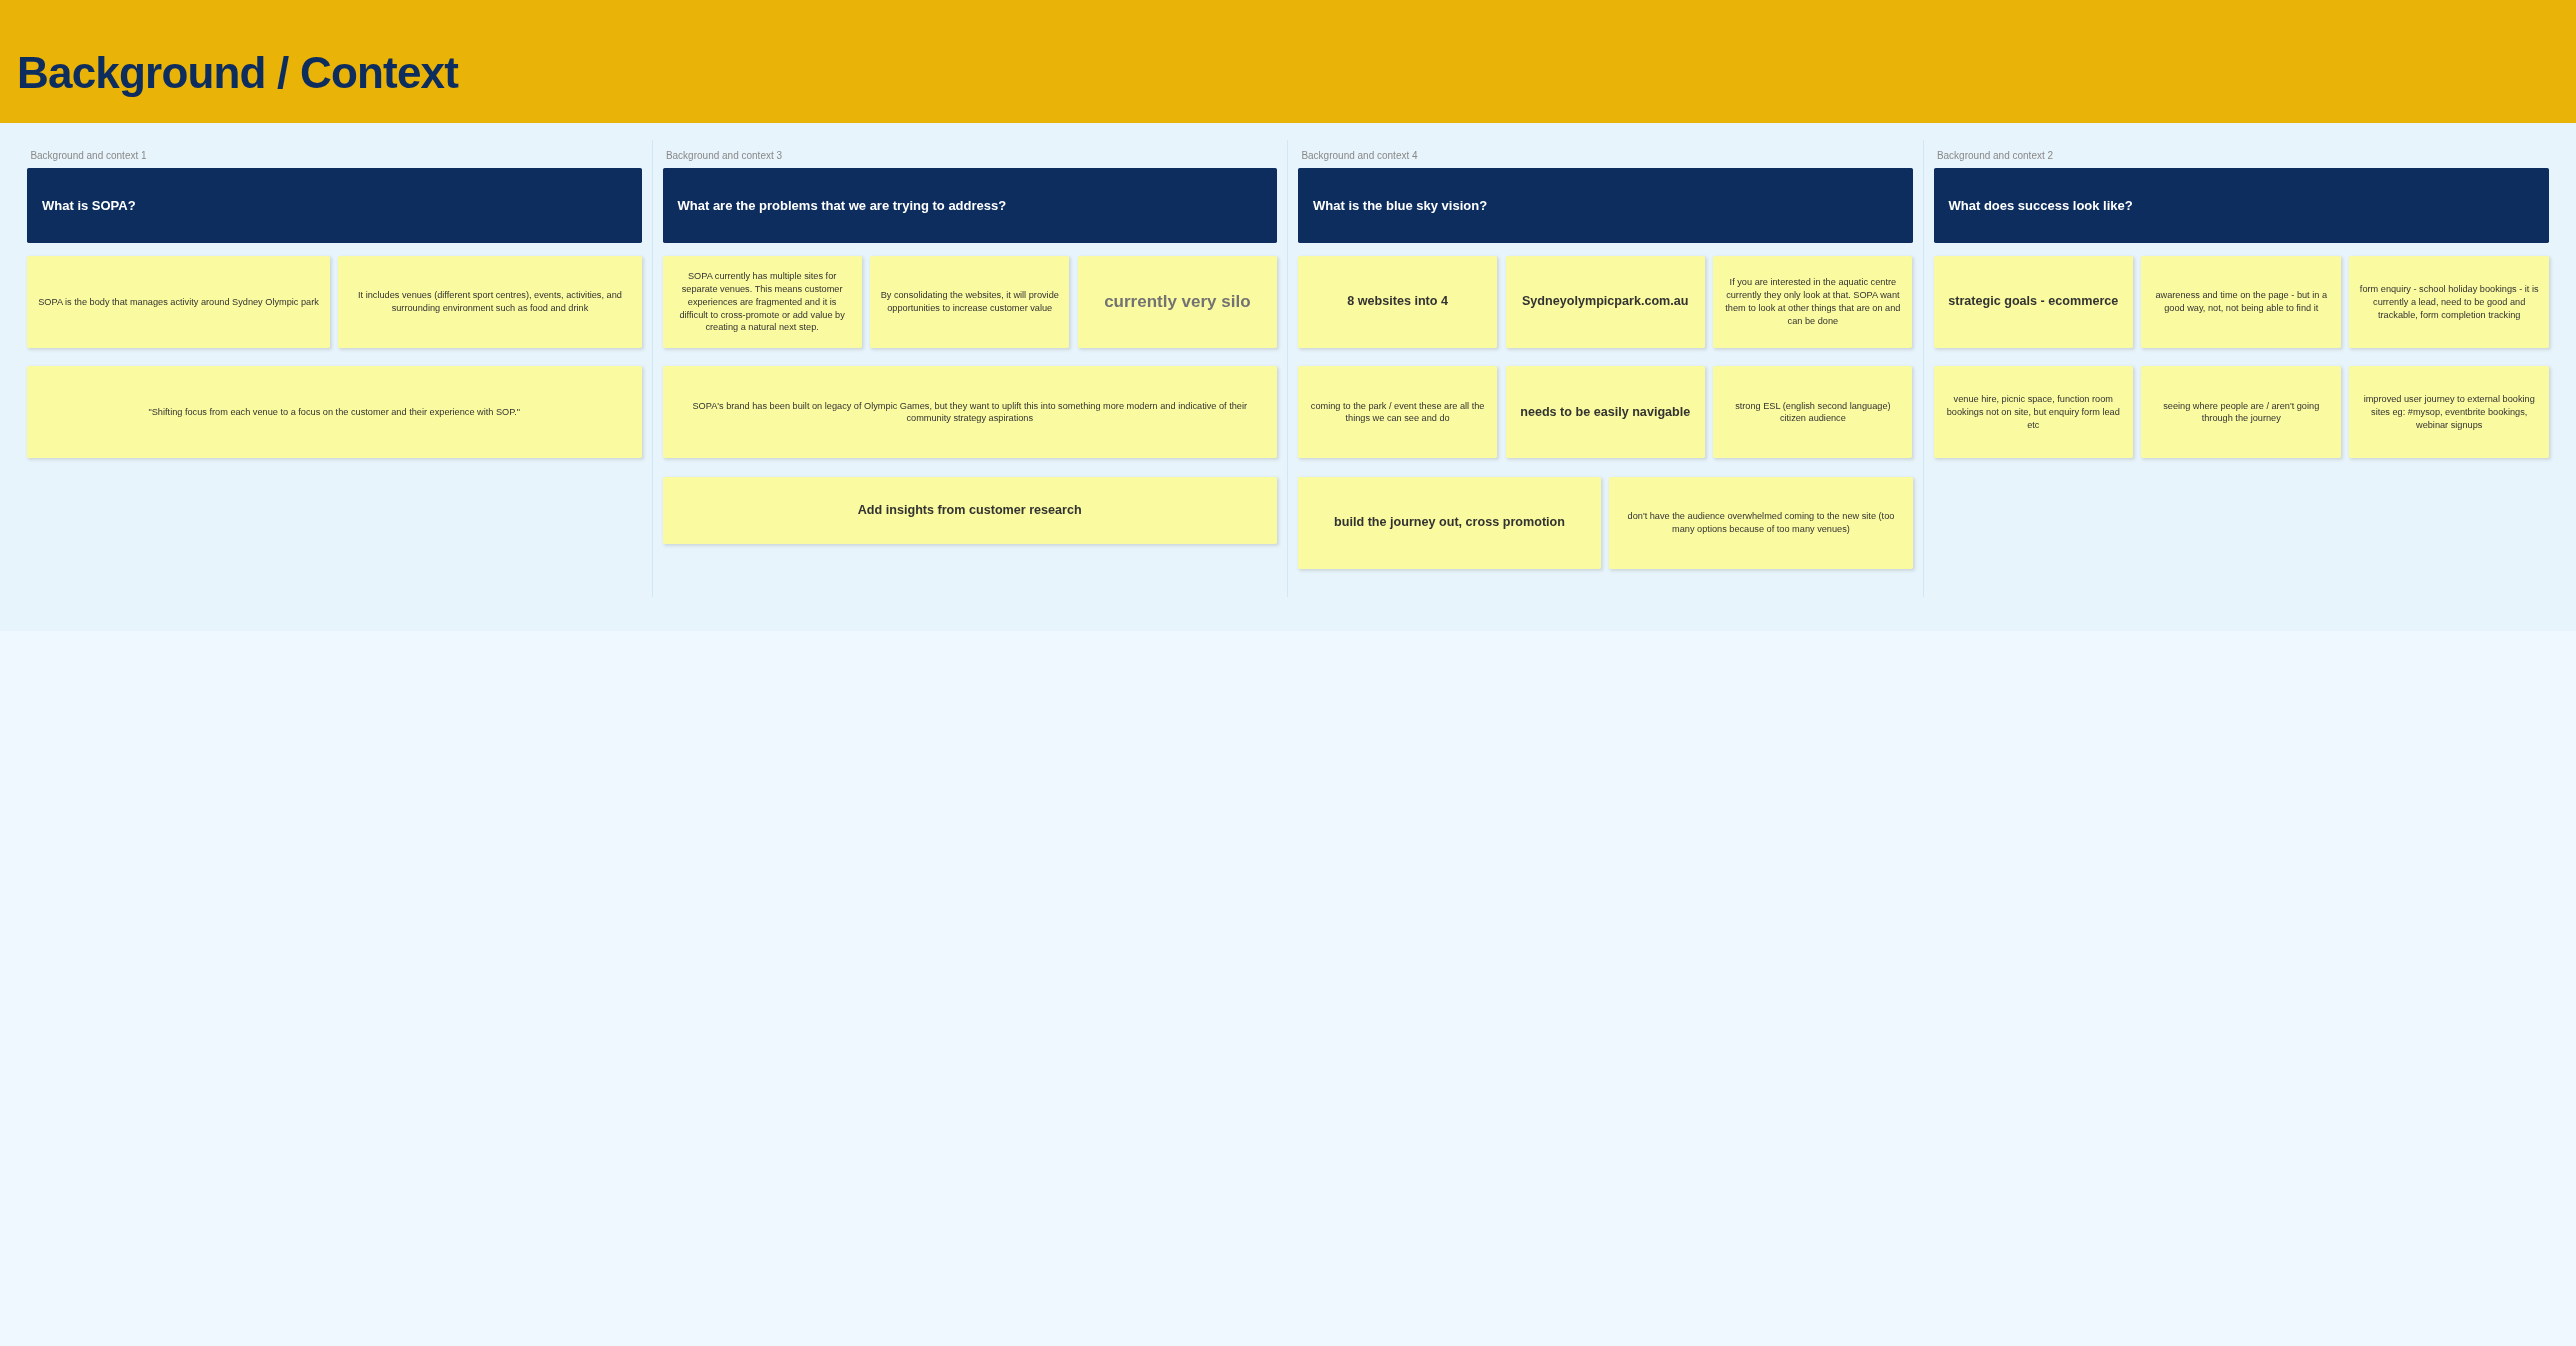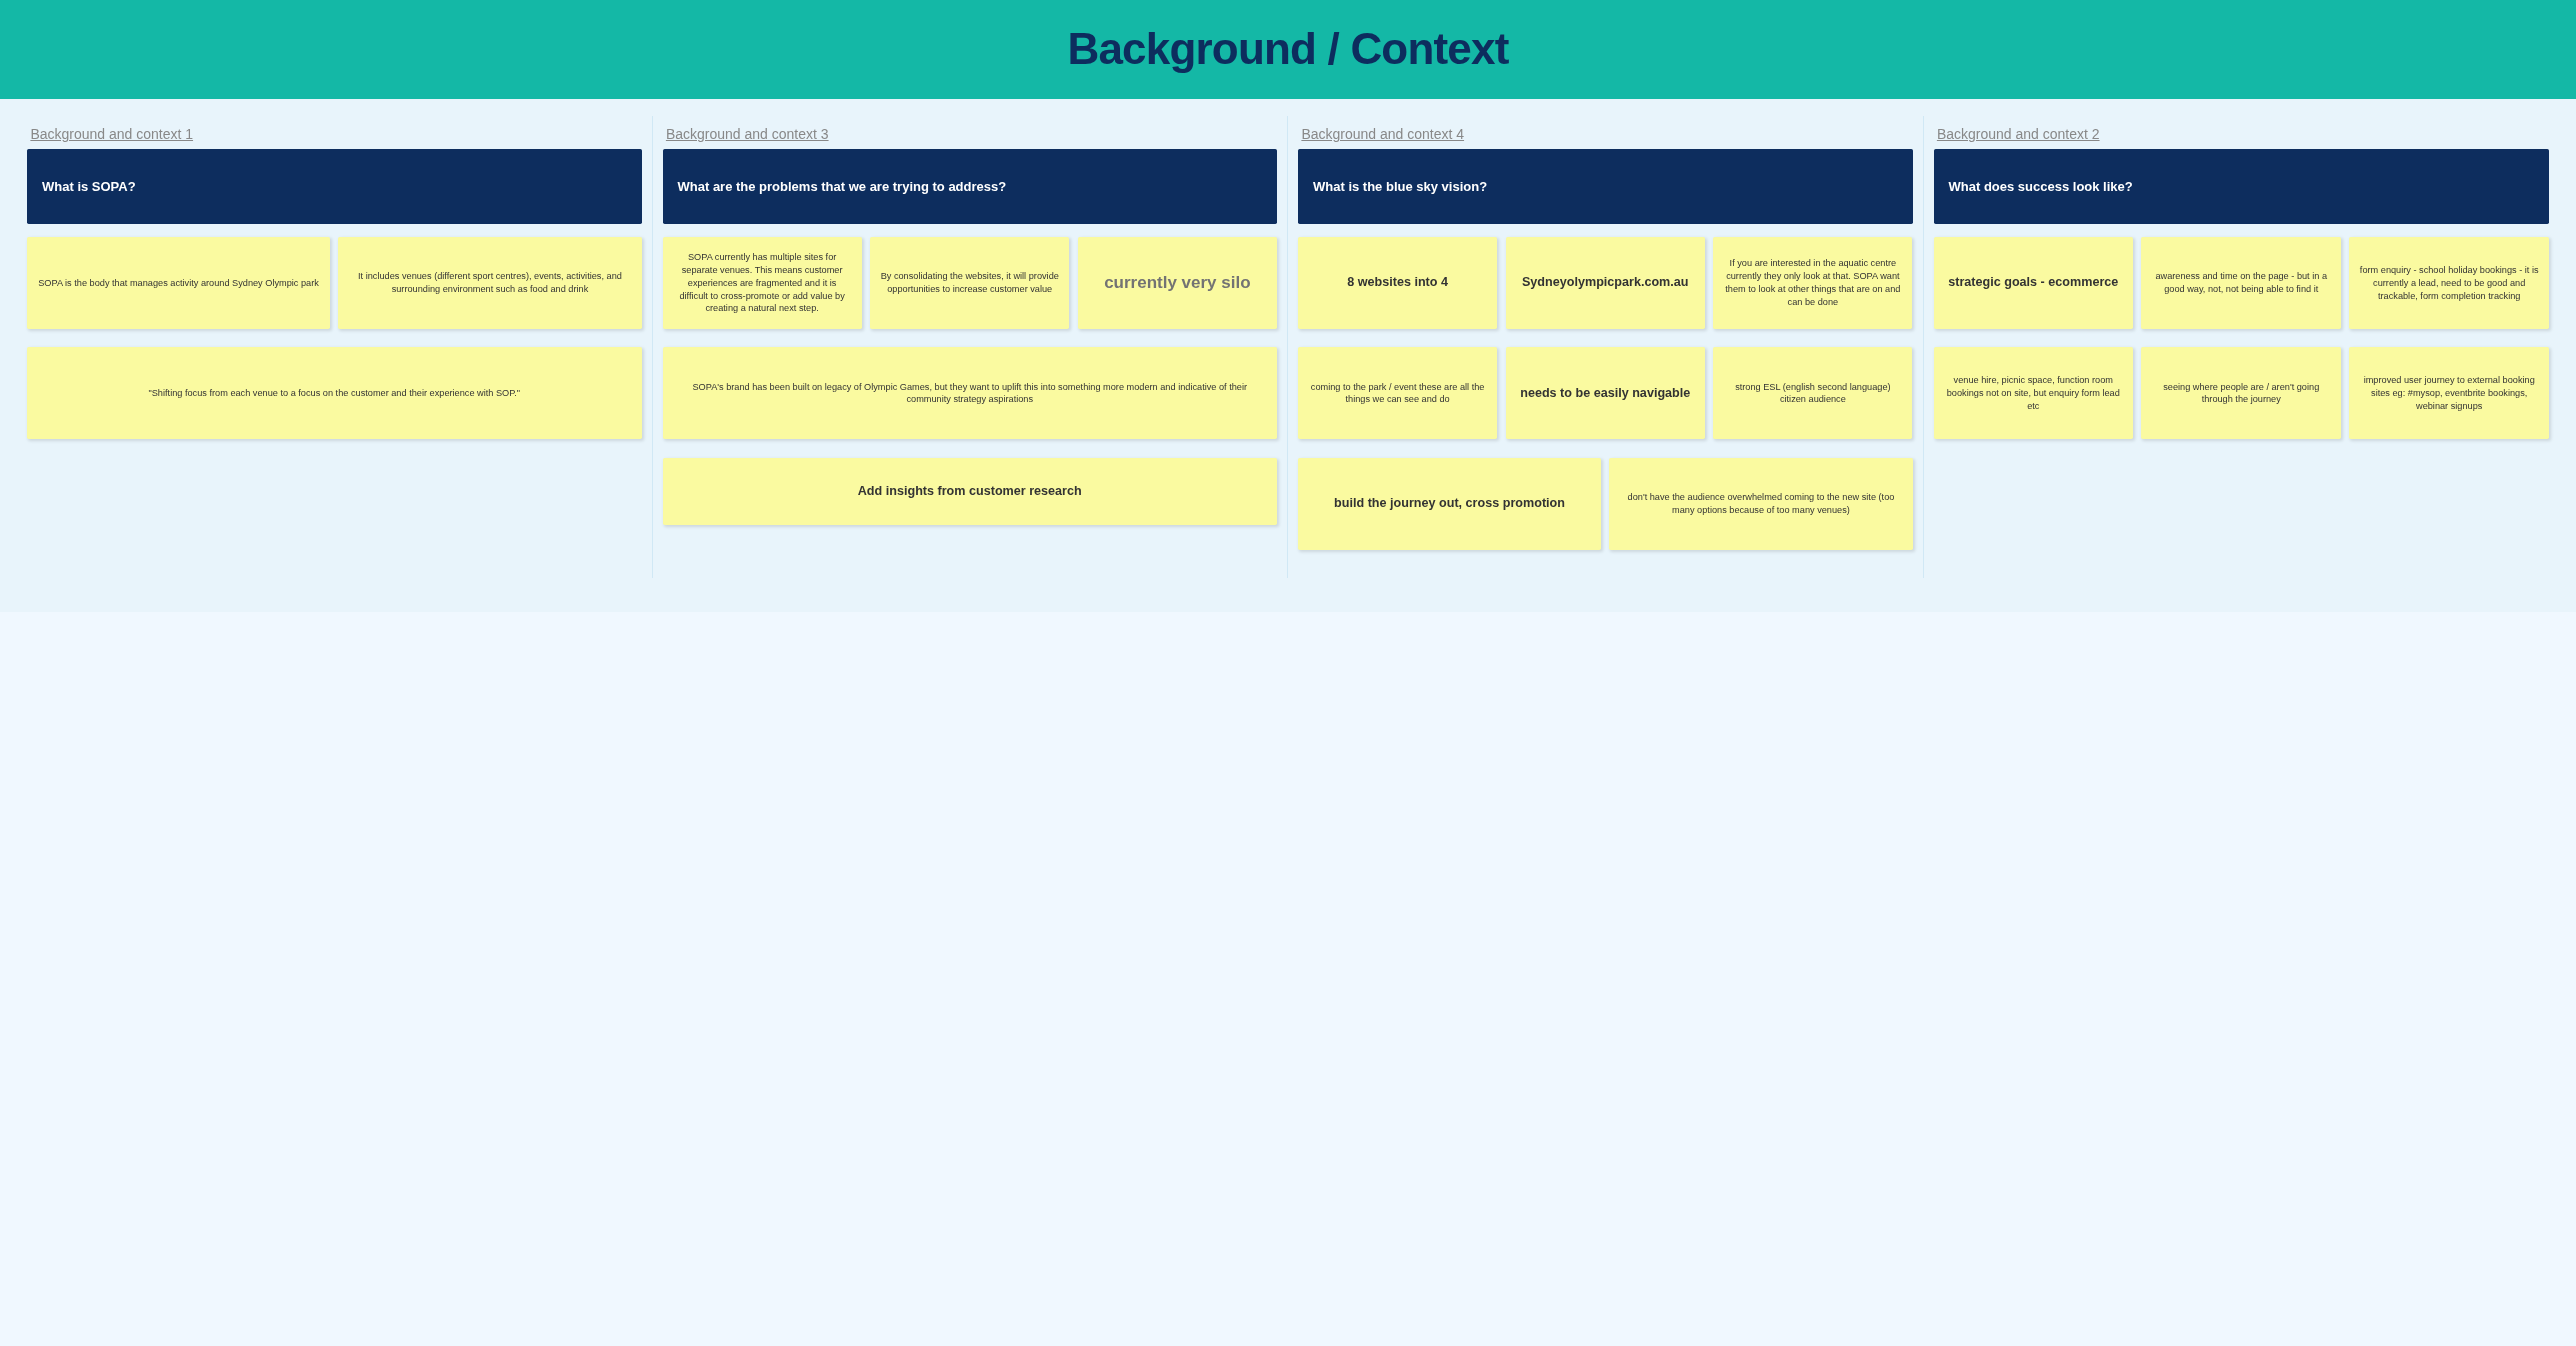--- a/index.html
+++ b/index.html
@@ -3,23 +3,22 @@
   <meta charset="utf-8">
   <style>
     * { box-sizing: border-box; margin: 0; padding: 0; }
     body {
       font-family: Arial, sans-serif;
       background: #f0f8ff;
       min-height: 100vh;
     }
 
     .header {
-      background: #14b8a6;
-      text-align: center;
-      padding: 24px 17px 25px;
+      background: #eab308;
+      padding: 48px 17px 25px;
     }
     .header h1 {
       font-size: 44px;
       font-weight: 900;
       color: #0d2d5e;
       letter-spacing: -0.8px;
     }
 
     .board {
       display: grid;
@@ -29,25 +28,24 @@
       padding: 17px 17px 34px;
     }
 
     .column {
       padding: 0 10px;
       border-right: 0.8px solid #d0e8f5;
     }
     .column:last-child { border-right: none; }
 
     .column-label {
-      font-size: 14px;
+      font-size: 10px;
       color: #888;
       padding: 10px 3.4px 6.7px;
       font-weight: 400;
-      text-decoration: underline;
     }
 
     .column-header {
       background: #0d2d5e;
       color: #fff;
       font-size: 13px;
       font-weight: 700;
       padding: 18.4px 15px;
       min-height: 75px;
       display: flex;

